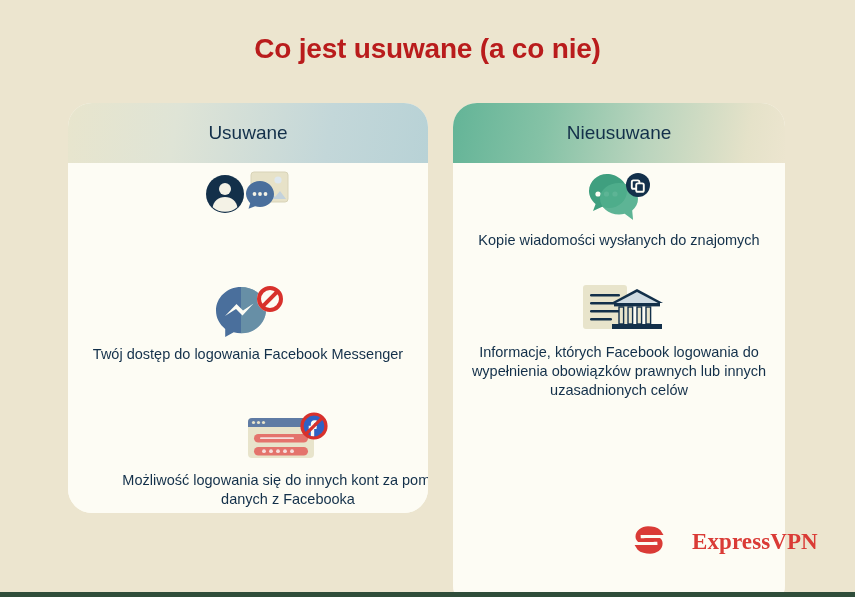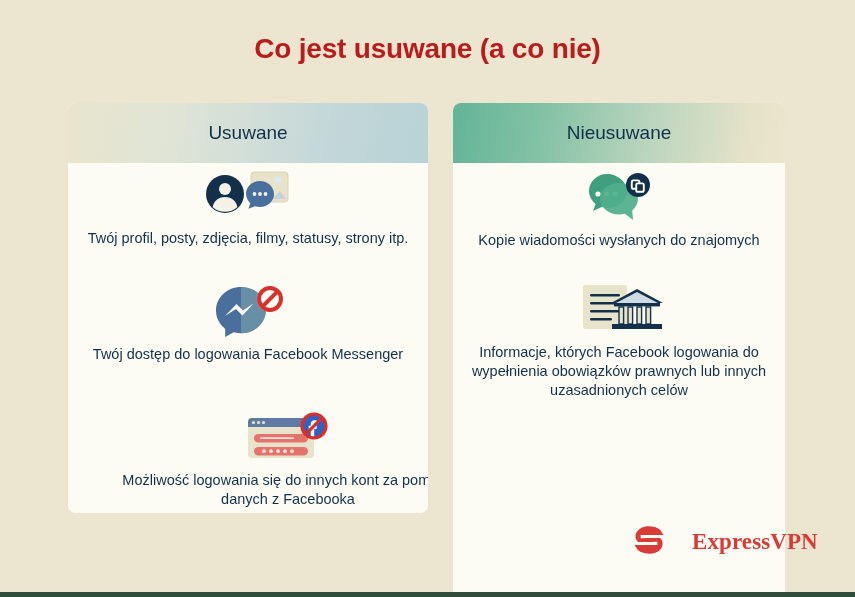--- a/index.html
+++ b/index.html
@@ -32,21 +32,21 @@
     text-align: center;
     font-size: 28px;
     font-weight: 700;
     letter-spacing: -0.2px;
     color: #b91c1c;
   }
 
   
   .card {
     position: absolute;
-    border-radius: 8px;
+    border-radius: 24px;
     overflow: hidden;
     background: #fdfcf4;
   }
   .card-left {
     left: 68px;
     top: 103px;
     width: 360px;
     height: 410px;
   }
   .card-right {
@@ -156,21 +156,20 @@
             <circle cx="78" cy="13" r="3.6" fill="#dfe8ee"></circle>
             <circle cx="25" cy="27" r="19" fill="#13304a"></circle>
             <circle cx="25" cy="22" r="6" fill="#f4f2e6"></circle>
             <path d="M25 30 c-7 0 -11.5 4.5 -12.3 10.2 a19 19 0 0 0 24.6 0 C36.5 34.5 32 30 25 30 Z" fill="#f4f2e6"></path>
             <path d="M46 27 c0-7.2 6.3-13 14-13 s14 5.8 14 13 -6.3 13 -14 13 c-1.7 0-3.4-.3-4.9-.8 l-6.6 2.6 1.7-5.6 C48.2 33.8 46 30.6 46 27 Z" fill="#4a6f9c"></path>
             <circle cx="54.5" cy="27" r="1.9" fill="#f4f2e6"></circle>
             <circle cx="60" cy="27" r="1.9" fill="#f4f2e6"></circle>
             <circle cx="65.5" cy="27" r="1.9" fill="#f4f2e6"></circle>
           </svg>
         </div>
-        <div class="item-text">Twój profil, posty, zdjęcia, filmy, statusy, strony itp.</div>
       </div>
 
       <div class="item li2">
         <div class="item-icon">
           <svg width="80" height="56" viewBox="0 0 80 56" aria-hidden="true">
             <path d="M33 4 C19 4 8 14.6 8 27.6 c0 7.4 3.6 14 9.2 18.3 V54 l8.5-4.7 c2.3.6 4.8 1 7.3 1 C47 50.3 58 39.7 58 26.7 S47 4 33 4 Z" fill="#4a6f9c"></path>
             <path d="M33 4 C19 4 8 14.6 8 27.6 c0 7.4 3.6 14 9.2 18.3 V54 l8.5-4.7 c2.3.6 4.8 1 7.3 1 C47 50.3 58 39.7 58 26.7 S47 4 33 4 Z" fill="#7fa9ae" opacity="0.55" clip-path="inset(0 0 0 50%)"></path>
             <path d="M17 33 L28.5 21 L35 27.6 L45.5 20.5 L34.5 32.5 L28 26 Z" fill="#fdfcf4"></path>
             <circle cx="62" cy="16" r="13" fill="#fdfcf4"></circle>
             <circle cx="62" cy="16" r="11" fill="none" stroke="#d8312c" stroke-width="4"></circle>

